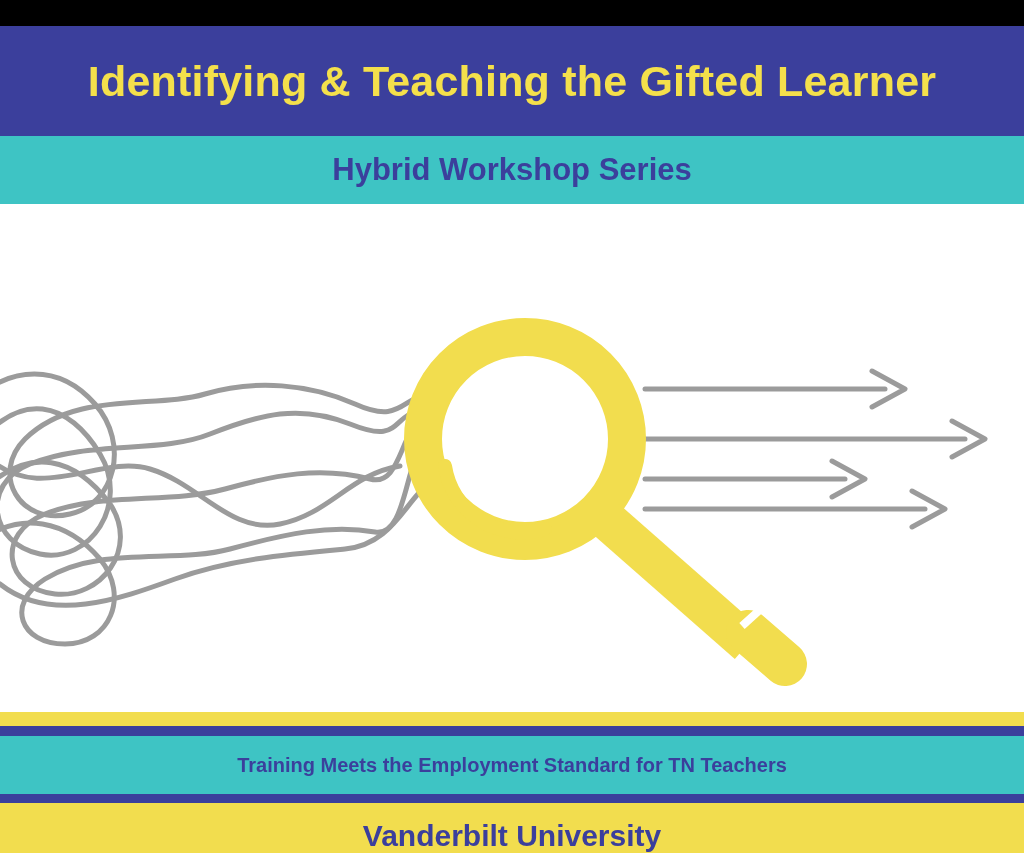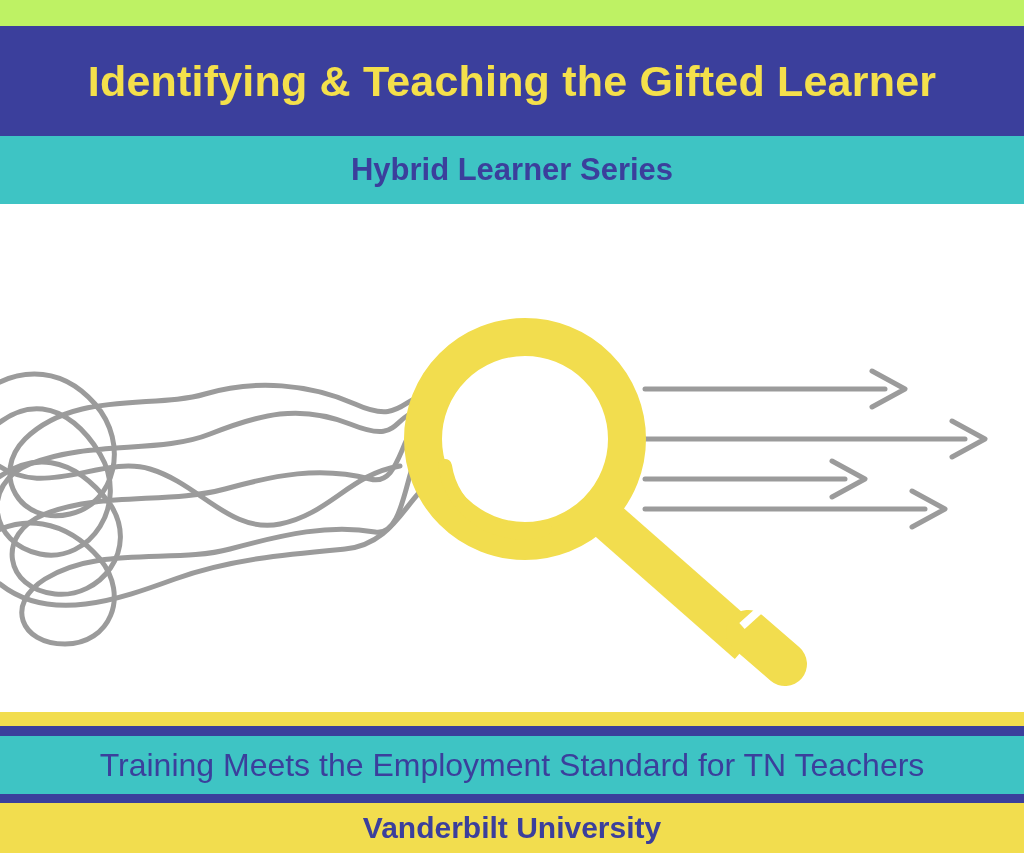--- a/index.html
+++ b/index.html
@@ -7,21 +7,21 @@
     padding: 0;
     background: #ffffff;
   }
   body {
     font-family: "Liberation Sans", sans-serif;
   }
   .poster {
     position: relative;
     width: 1024px;
     height: 853px;
-    background: #bef264;
+    background: #000000;
     overflow: hidden;
     box-sizing: border-box;
   }
   
   .title-bar {
     position: absolute;
     left: 0;
     top: 26px;
     width: 1024px;
     height: 110px;
@@ -89,62 +89,62 @@
     top: 736px;
     width: 1024px;
     height: 58px;
     background: #3ec4c4;
     display: flex;
     align-items: center;
     justify-content: center;
   }
   .footer-teal .footer-text {
     color: #3b3f9c;
-    font-size: 32px;
-    font-weight: normal;
+    font-size: 20px;
+    font-weight: bold;
     white-space: nowrap;
   }
   .band-indigo-thin2 {
     position: absolute;
     left: 0;
     top: 794px;
     width: 1024px;
     height: 9px;
     background: #3b3f9c;
   }
   .footer-yellow {
     position: absolute;
     left: 0;
     top: 803px;
     width: 1024px;
     height: 50px;
     background: #f2dd4e;
     display: flex;
-    align-items: center;
+    align-items: flex-end;
     justify-content: center;
     gap: 52px;
   }
   .footer-yellow .org {
     color: #3b3f9c;
     font-size: 30px;
     font-weight: bold;
     white-space: nowrap;
   }
 </style>
 </head>
 <body>
 
 <div class="poster">
 
   <div class="title-bar">
     <div class="title">Identifying &amp; Teaching the Gifted Learner</div>
   </div>
 
   <div class="subtitle-bar">
-    <div class="subtitle">Hybrid Learner Series</div>
+    <div class="subtitle">Hybrid Workshop Series</div>
   </div>
 
   <div class="art-area">
     <svg width="1024" height="508" viewBox="0 0 1024 508" xmlns="http://www.w3.org/2000/svg">
       <g fill="none" stroke="#9b9b9b" stroke-width="5" stroke-linecap="round">
         <path d="M-30,250 C20,180 70,200 100,250 C130,300 90,360 40,350 C-10,340 -20,280 30,260 C90,236 160,250 210,230 C260,210 300,200 350,220 C400,240 390,215 420,205"></path>
         <path d="M-30,300 C30,230 80,260 110,300 C140,345 100,395 55,390 C5,385 -5,330 45,310 C100,288 170,300 225,285 C275,271 320,262 370,275 C400,283 400,230 420,218"></path>
         <path d="M-30,200 C10,160 60,160 95,200 C130,240 115,300 70,310 C20,322 -10,270 25,235 C75,186 155,205 205,190 C255,175 310,180 355,200 C395,218 400,200 420,192"></path>
         <path d="M-30,345 C20,300 70,320 100,355 C130,392 110,440 65,440 C20,440 5,400 45,375 C100,341 175,360 230,345 C285,330 330,320 375,328 C405,333 405,265 422,240"></path>
         <path d="M-10,255 C40,300 100,250 150,265 C200,280 230,330 280,320 C330,310 350,270 400,262"></path>

